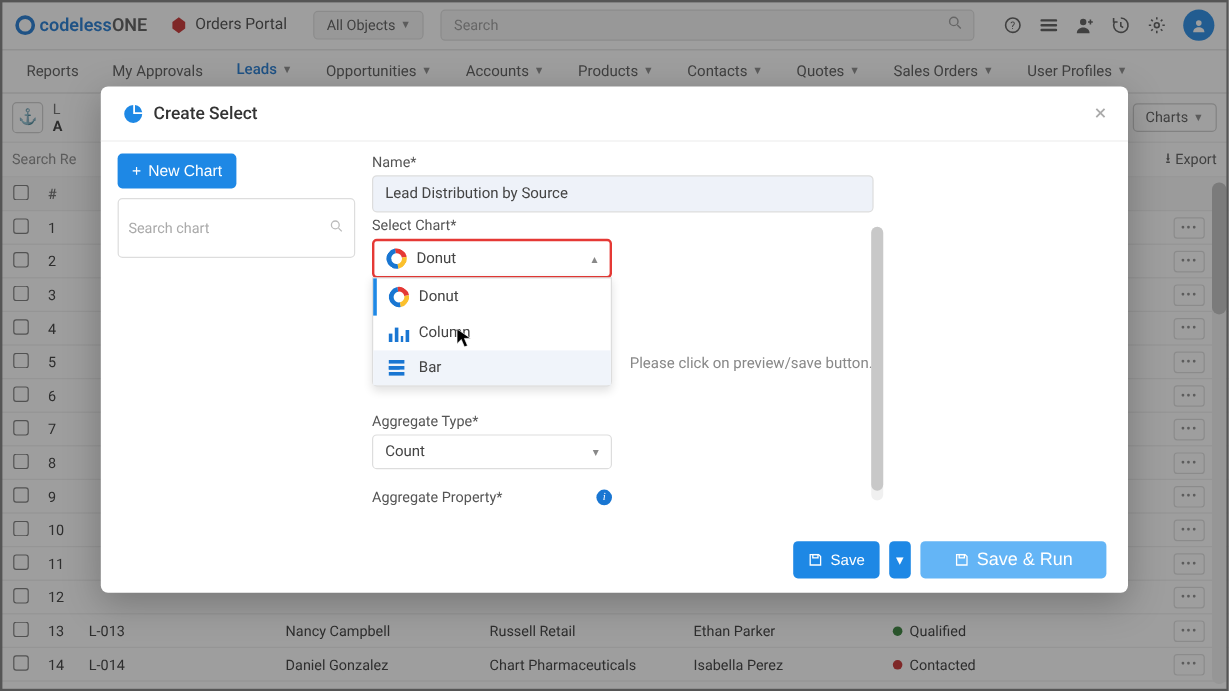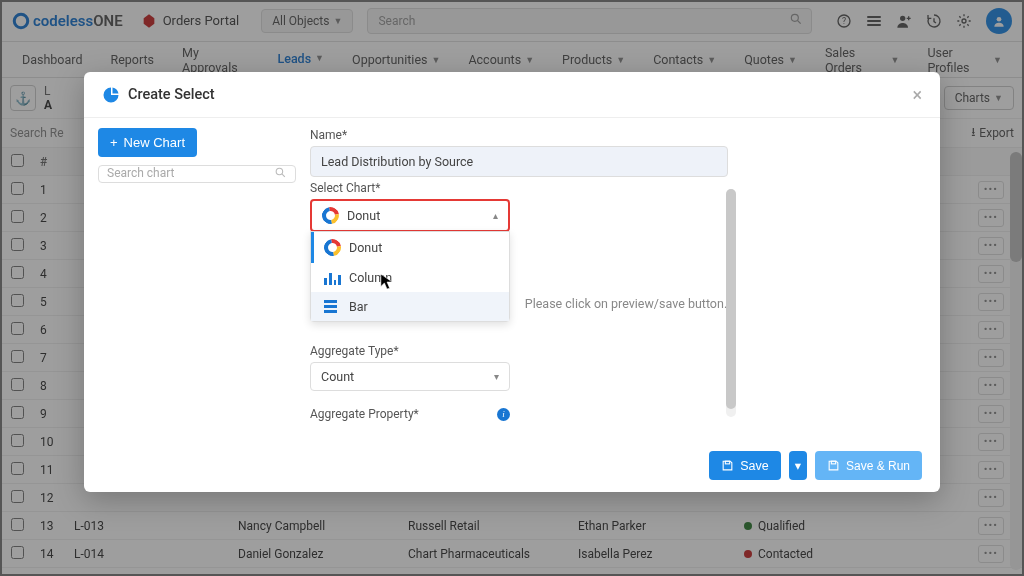--- a/index.html
+++ b/index.html
@@ -53,21 +53,21 @@
   
   
   .overlay { position: absolute; inset: 0; background: rgba(40,40,40,0.45); display: flex; align-items: flex-start; justify-content: center; }
   .modal { background: #fff; margin-top: 72px; width: 856px; border-radius: 6px; box-shadow: 0 8px 30px rgba(0,0,0,0.25); display: flex; flex-direction: column; }
   .modal-hdr { display: flex; align-items: center; padding: 12px 18px; border-bottom: 1px solid #eee; }
   .modal-title { font-size: 14.5px; font-weight: 500; display: flex; align-items: center; gap: 8px; }
   .close-x { margin-left: auto; color: #aaa; font-size: 18px; cursor: pointer; }
   .modal-body { display: flex; padding: 10px 14px 14px; gap: 14px; }
   .side { width: 198px; display: flex; flex-direction: column; gap: 8px; }
   .newchart { background: #1e88e5; color: #fff; border: none; border-radius: 4px; padding: 7px 12px; font-size: 13px; font-weight: 500; display: flex; align-items: center; gap: 6px; width: fit-content; }
-  .chartsearch { border: 1px solid #ddd; border-radius: 4px; padding: 0 8px; color: #aaa; font-size: 12px; display: flex; align-items: flex-start; justify-content: space-between; }
+  .chartsearch { border: 1px solid #ddd; border-radius: 4px; padding: 16px 8px; color: #aaa; font-size: 12px; display: flex; align-items: center; justify-content: space-between; }
   .main { flex: 1; display: flex; gap: 10px; }
   .frm { width: 200px; display: flex; flex-direction: column; }
   .lbl { font-size: 12px; color: #555; margin-bottom: 4px; margin-top: 22px; display: flex; align-items: center; }
   .lbl:first-child { margin-top: 0; }
   .info-ic { margin-left: auto; width: 13px; height: 13px; border-radius: 50%; background: #1976d2; color: #fff; font-size: 9px; display: flex; align-items: center; justify-content: center; font-style: italic; font-family: Georgia, serif; }
   .inp { border: 1px solid #ddd; background: #eef2f9; border-radius: 4px; padding: 7px 10px; font-size: 12.5px; color: #444; width: 418px; }
   .sel { border: 2px solid #e53935; border-radius: 4px; padding: 6px 10px; font-size: 12.5px; color: #444; display: flex; align-items: center; gap: 8px; position: relative; background: #fff; }
   .sel .caret2 { margin-left: auto; color: #888; font-size: 10px; }
   .sel2 { border: 1px solid #ddd; border-radius: 4px; padding: 6px 10px; font-size: 12.5px; color: #444; display: flex; align-items: center; gap: 8px; background: #fff; }
   .sel2 .caret2 { margin-left: auto; color: #888; font-size: 10px; }
@@ -82,21 +82,21 @@
   .col-i { width: 17px; height: 14px; display: flex; align-items: flex-end; gap: 2px; }
   .col-i span { width: 3px; background: #1976d2; }
   .col-i span:nth-child(1){height:7px}.col-i span:nth-child(2){height:12px}.col-i span:nth-child(3){height:5px}.col-i span:nth-child(4){height:10px}
   .cursor-img { position: absolute; width: 14px; height: 18px; pointer-events: none; }
   .preview { flex: 1; border: none; display: flex; align-items: center; justify-content: center; color: #888; font-size: 12.5px; position: relative; }
   .pv-scroll { position: absolute; right: -8px; top: 8px; bottom: 8px; width: 10px; background: #f0f0f0; border-radius: 5px; }
   .pv-thumb { position: absolute; top: 0; width: 100%; height: 220px; background: #c8c8c8; border-radius: 5px; }
   .modal-ftr { display: flex; justify-content: flex-end; gap: 8px; padding: 12px 18px; }
   .btn-p { background: #1e88e5; color: #fff; border: none; border-radius: 4px; padding: 7px 12px; font-size: 12.5px; display: flex; align-items: center; gap: 6px; }
   .btn-p.split { padding: 7px 6px; }
-  .btn-l { background: #64b5f6; color: #fff; border: none; border-radius: 4px; padding: 7px 12px; font-size: 12px; display: flex; align-items: center; gap: 6px; }
+  .btn-l { background: #64b5f6; color: #fff; border: none; border-radius: 4px; padding: 7px 28px; font-size: 15px; display: flex; align-items: center; gap: 6px; }
   .frm-wide { display: flex; flex-direction: column; }
   
   .outer-scroll { position: absolute; right: 2px; top: 152px; bottom: 6px; width: 12px; background: #f0f0f0; border-radius: 6px; }
   .outer-thumb { position: absolute; top: 0; width: 100%; height: 110px; background: #bfbfbf; border-radius: 6px; }
   .frame-border { position: absolute; inset: 0; border: 2px solid #555; pointer-events: none; }
 </style>
 </head>
 <body>
 
 <div class="topbar">
@@ -161,21 +161,20 @@
     <div class="avatar">
         <svg width="14" height="14" viewBox="0 0 24 24">
           <circle cx="12" cy="9" r="4" fill="#fff"></circle>
           <path d="M4 22c0-5 4-7 8-7s8 2 8 7" fill="#fff"></path>
         </svg>
       </div>
   </div>
 </div>
 
 <div class="navtabs" id="navtabs">
-    <div class="navtab">Dashboard</div>
     <div class="navtab">Reports</div>
     <div class="navtab">My Approvals</div>
     <div class="navtab active">Leads<span class="caret">▼</span></div>
     <div class="navtab">Opportunities<span class="caret">▼</span></div>
     <div class="navtab">Accounts<span class="caret">▼</span></div>
     <div class="navtab">Products<span class="caret">▼</span></div>
     <div class="navtab">Contacts<span class="caret">▼</span></div>
     <div class="navtab">Quotes<span class="caret">▼</span></div>
     <div class="navtab">Sales Orders<span class="caret">▼</span></div>
     <div class="navtab">User Profiles<span class="caret">▼</span></div>

